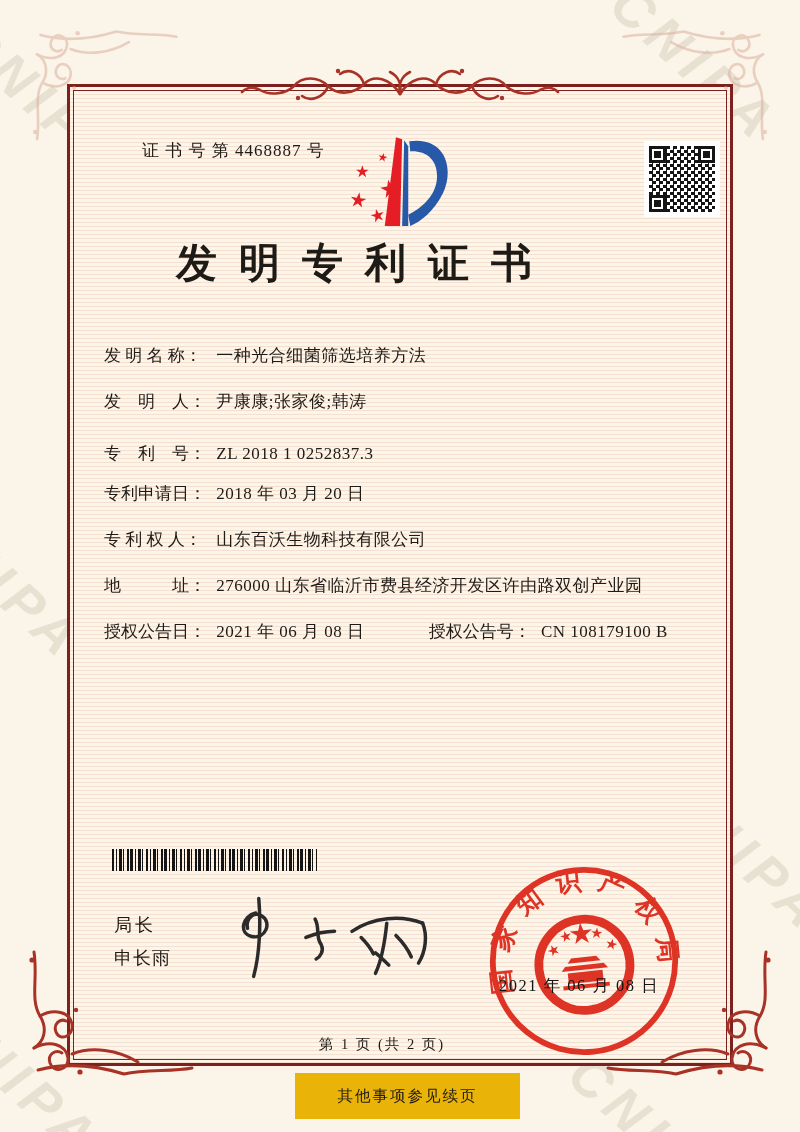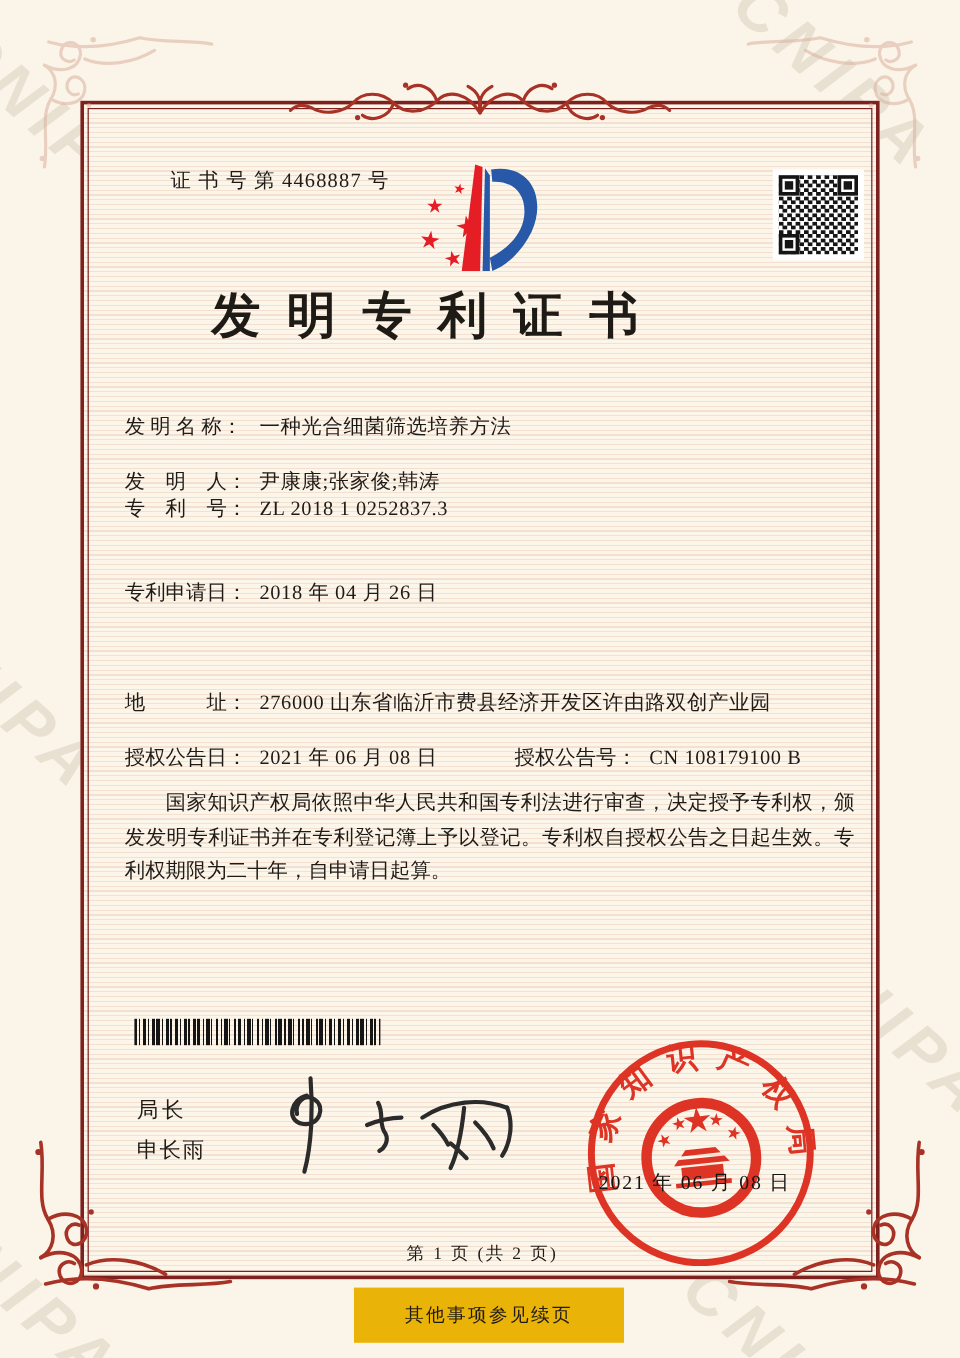--- a/index.html
+++ b/index.html
@@ -66,21 +66,21 @@
       #141414 15px 17px, rgba(0,0,0,0) 17px 18px,
       #141414 18px 21px, rgba(0,0,0,0) 21px 23px,
       #141414 23px 24px, rgba(0,0,0,0) 24px 26px,
       #141414 26px 29px, rgba(0,0,0,0) 29px 30px,
       #141414 30px 31px, rgba(0,0,0,0) 31px 34px);}
   .sig-title{position:absolute;left:114px;top:913px;font-size:18px;letter-spacing:3px;z-index:4;}
   .sig-name{position:absolute;left:114px;top:946px;font-size:18px;letter-spacing:1px;z-index:4;}
   .sig-script{position:absolute;left:225px;top:893px;width:215px;height:90px;z-index:4;}
   .seal{position:absolute;left:487px;top:864px;width:194px;height:194px;z-index:5;transform:rotate(-6deg);opacity:.95;}
   .seal-date{position:absolute;left:499px;top:975px;font-size:16.5px;letter-spacing:1.5px;color:#141414;white-space:nowrap;z-index:6;}
-  .page-num{position:absolute;left:0;top:1035px;width:764px;text-align:center;font-size:14.5px;letter-spacing:2px;z-index:4;padding-left:20px;}
+  .page-num{position:absolute;left:0;top:1035px;width:764px;text-align:center;font-size:14.5px;letter-spacing:2px;z-index:4;}
   .note-box{position:absolute;left:295px;top:1073px;width:225px;height:46px;background:#eab308;z-index:2;
     display:flex;align-items:center;justify-content:center;font-size:15.5px;letter-spacing:2px;}
 </style>
 </head>
 <body>
 
 <div class="page">
 
   <svg width="0" height="0" style="position:absolute" aria-hidden="true">
     <defs>
@@ -160,41 +160,44 @@
   <div class="title">发明专利证书</div>
 
   <div class="row" style="top:390px">
     <span class="lbl">发　明　人：</span>
     <span class="val">尹康康;张家俊;韩涛</span>
   </div>
   <div class="row" style="top:344px">
     <span class="lbl">发 明 名 称：</span>
     <span class="val">一种光合细菌筛选培养方法</span>
   </div>
-  <div class="row" style="top:412px">
+  <div class="row" style="top:442px">
     <span class="lbl">专　利　号：</span>
     <span class="val">ZL 2018 1 0252837.3</span>
   </div>
   <div class="row" style="top:482px">
     <span class="lbl">专利申请日：</span>
-    <span class="val">2018 年 04 月 26 日</span>
+    <span class="val">2018 年 03 月 20 日</span>
+  </div>
+  <div class="row" style="top:528px">
+    <span class="lbl">专 利 权 人：</span>
+    <span class="val">山东百沃生物科技有限公司</span>
   </div>
   <div class="row" style="top:574px">
     <span class="lbl">地　　　址：</span>
     <span class="val">276000 山东省临沂市费县经济开发区许由路双创产业园</span>
   </div>
   <div class="row" style="top:620px">
     <span class="lbl">授权公告日：</span>
     <span class="val">2021 年 06 月 08 日</span>
     <span class="lbl lbl2">授权公告号：</span>
     <span class="val">CN 108179100 B</span>
   </div>
 
   <div class="bodytext">
-    <p>国家知识产权局依照中华人民共和国专利法进行审查，决定授予专利权，颁发发明专利证书并在专利登记簿上予以登记。专利权自授权公告之日起生效。专利权期限为二十年，自申请日起算。</p>
   </div>
 
   <div class="barcode"></div>
 
   <div class="sig-title">局长</div>
   <div class="sig-name">申长雨</div>
   <svg class="sig-script" viewBox="0 0 210 85">
     <g fill="none" stroke="#2b2b2b" stroke-width="3.4" stroke-linecap="round">
       <path d="M30,18 C17,21 13,38 26,41 C40,44 46,27 36,21 C28,16 20,24 22,33"></path>
       <path d="M33,4 C35,28 34,58 28,80"></path>

